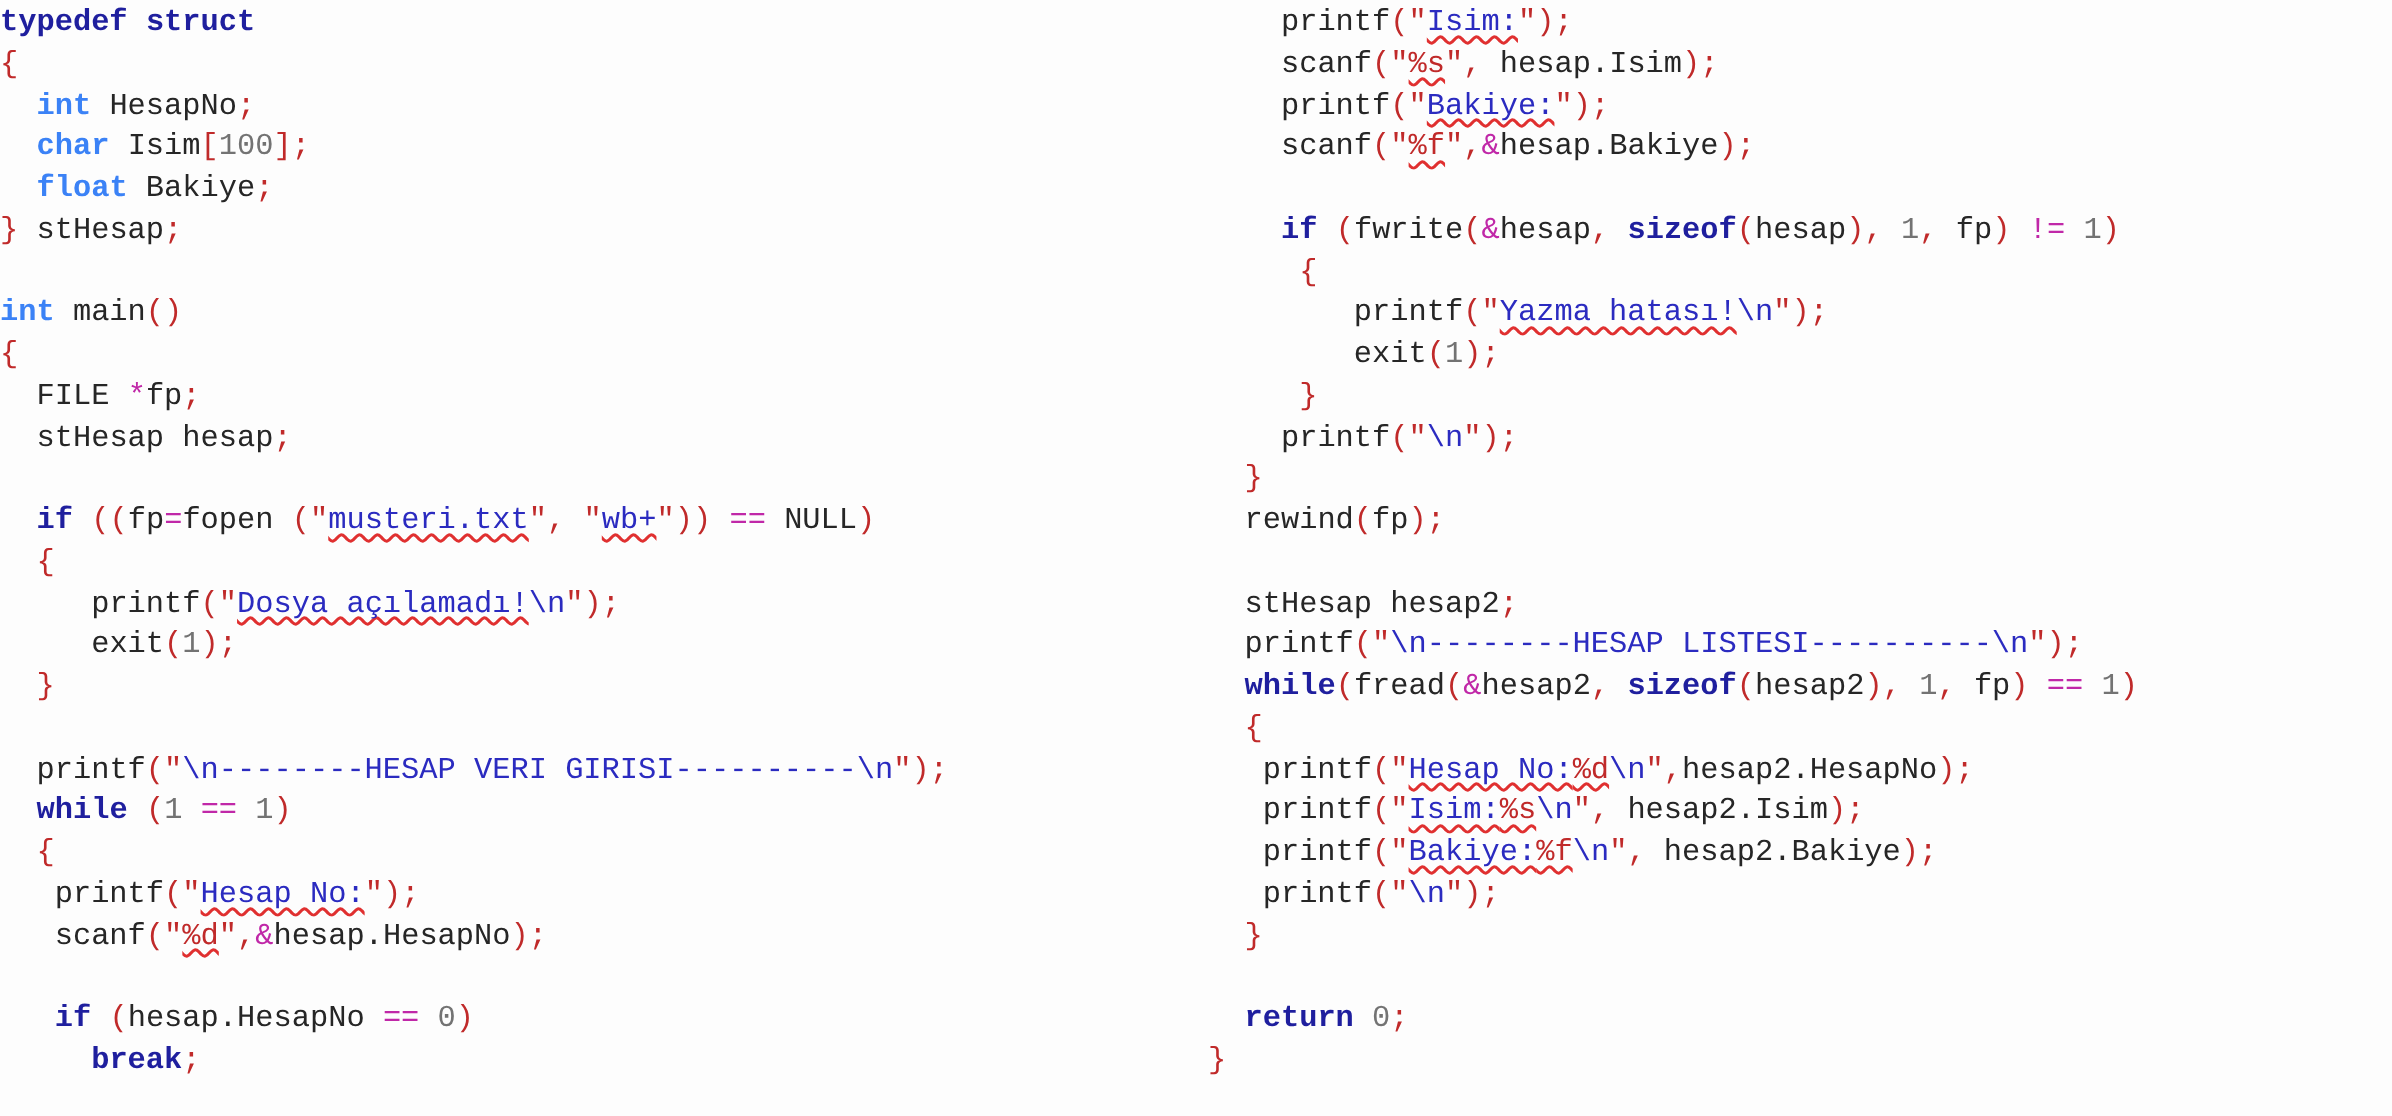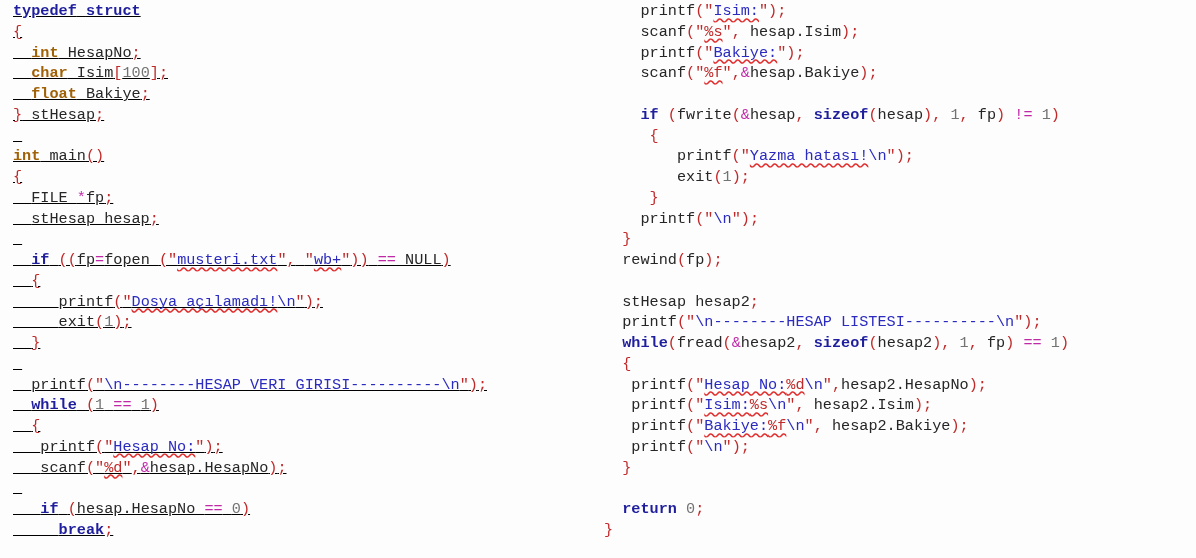--- a/index.html
+++ b/index.html
@@ -24,32 +24,32 @@
 
   .code-column {
     position: absolute;
     top: 0;
     font-family: "Liberation Mono", "DejaVu Sans Mono", monospace;
     font-size: 15.2px;
     line-height: 20.75px;
     white-space: pre;
     letter-spacing: 0px;
   }
-  #column-left  { left: 13px;   top: 1px; width: 590px; text-decoration: underline; }
+  #column-left  { left: 0px;   top: 1px; width: 590px; }
   #column-right { left: 604px; top: 1px; width: 592px; }
 
   .code-line {
     height: 20.75px;
     white-space: pre;
   }
 
   
   .t-plain   { color: #262626; }
   .t-kw      { color: #1f1f9e; font-weight: bold; }
-  .t-type    { color: #a16207; font-weight: bold; margin-top: 12px; }
+  .t-type    { color: #3b82f6; font-weight: bold; margin-top: 12px; }
   .t-brace   { color: #c02a2a; }
   .t-paren   { color: #c02a2a; }
   .t-quote   { color: #c02a2a; }
   .t-str     { color: #2b2bc0; margin-top: 24px; }
   .t-num     { color: #737373; }
   .t-op      { color: #c028a8; }
   .t-amp     { color: #c028a8; }
   .t-fmt     { color: #c02a2a; }
   .t-esc     { color: #2b2bc0; }
   .t-punct   { color: #c02a2a; }

